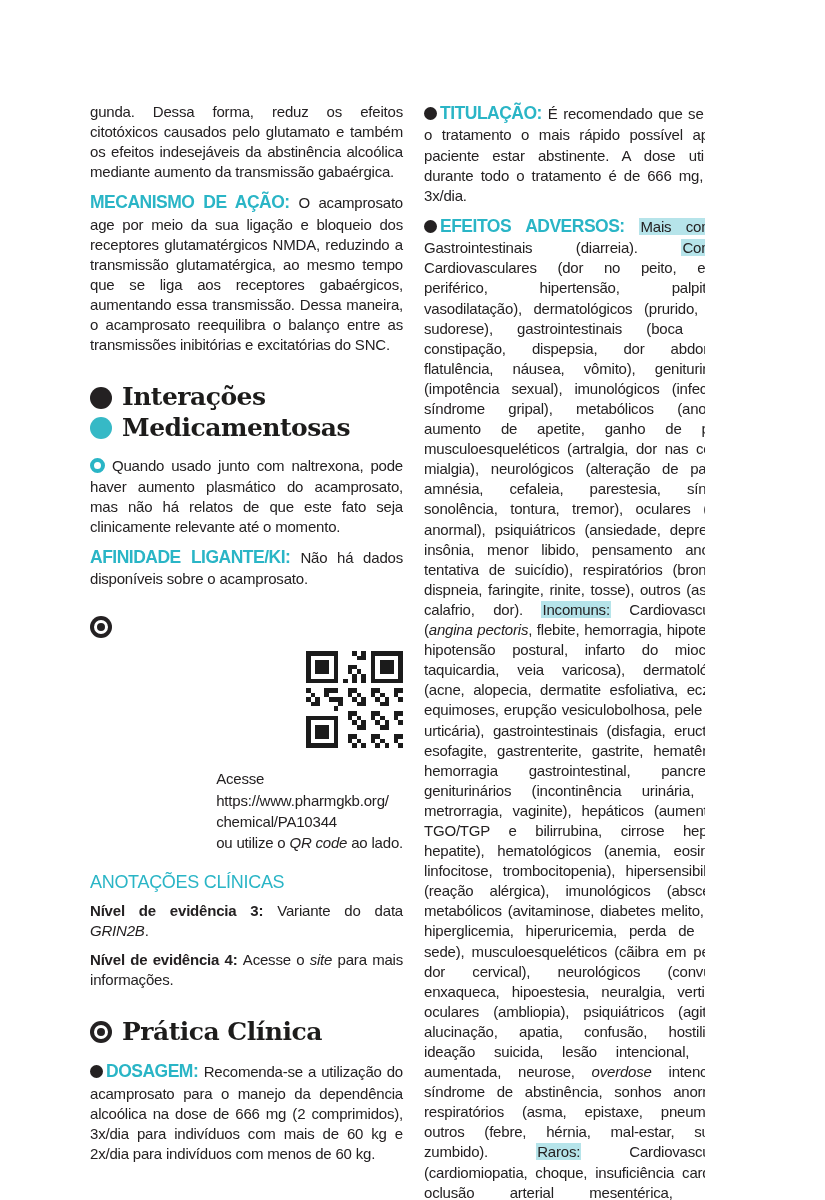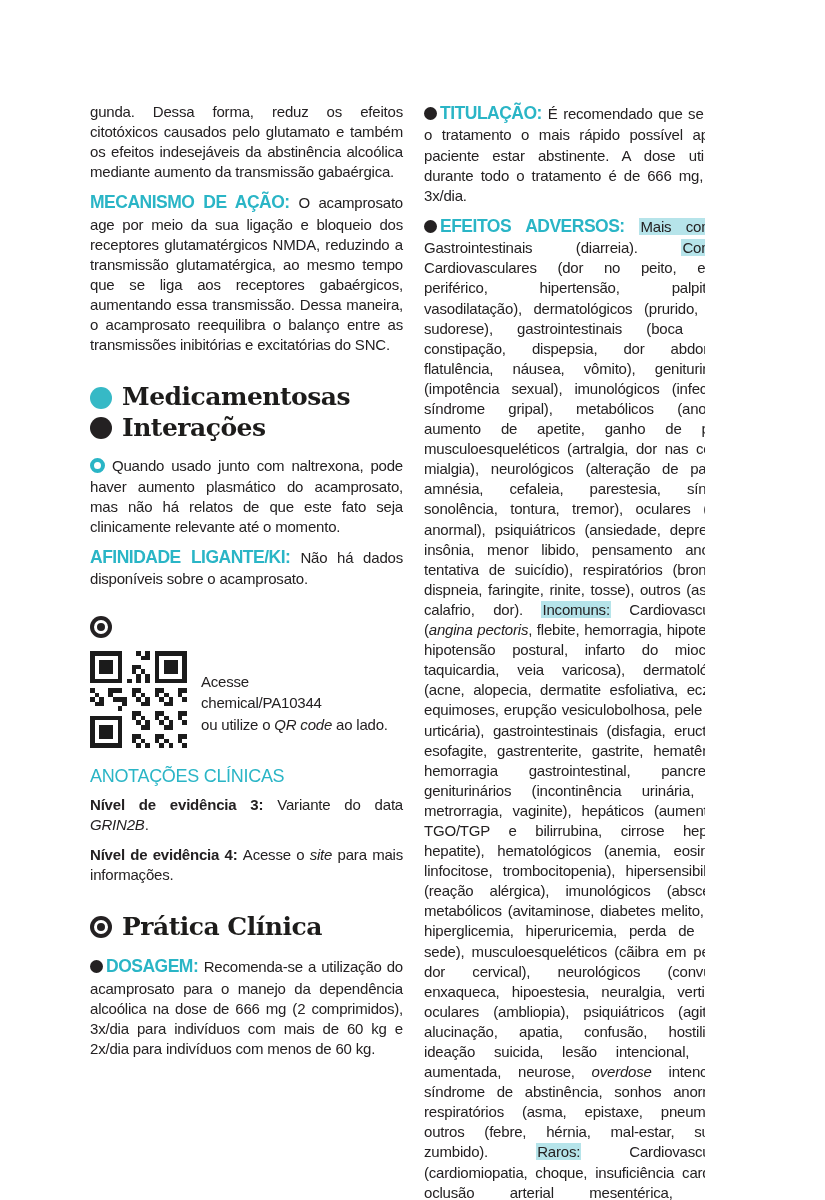--- a/index.html
+++ b/index.html
@@ -50,47 +50,47 @@
   .hb-eye::after{
     content:'';position:absolute;left:4px;top:4px;right:4px;bottom:4px;
     border:3.5px solid #fff;border-radius:50%;box-sizing:border-box;
   }
 
   .teal-sub{
     color:var(--teal);font-weight:normal;font-size:18px;letter-spacing:-0.3px;
     margin:18px 0 8px 0;
   }
 
-  .qr-row{display:flex;gap:14px;margin:4px 0 10px 0;align-items:center;}
+  .qr-row{display:flex;gap:14px;margin:4px 0 10px 0;align-items:flex-end;flex-direction:column;}
   .qr-text{font-size:15px;line-height:1.42;padding-top:6px;letter-spacing:-0.2px;}
 
   #side-label{
     position:absolute;left:760px;top:996px;height:106px;width:24px;
     writing-mode:vertical-rl;transform:rotate(180deg);
     font-weight:bold;font-size:16px;letter-spacing:0.4px;color:#1b1b1b;
     display:flex;align-items:center;justify-content:center;
   }
   #page-number{position:absolute;left:716px;top:1122px;font-size:19px;color:#1b1b1b;}
   #page-dot{position:absolute;left:761px;top:1121px;width:23px;height:23px;border-radius:50%;background:var(--dot);}
 </style>
 </head>
 <body>
 
 <div class="page">
   <div class="col" id="col-left">
       <p class="para"><span class="seg-n">gunda. Dessa forma, reduz os efeitos citotóxicos causados pelo glutamato e também os efeitos indesejáveis da abstinência alcoólica mediante aumento da transmissão gabaérgica.</span></p>
       <p class="para"><span class="seg-teal">MECANISMO DE AÇÃO: </span><span class="seg-n">O acamprosato age por meio da sua ligação e bloqueio dos receptores glutamatérgicos NMDA, reduzindo a transmissão glutamatérgica, ao mesmo tempo que se liga aos receptores gabaérgicos, aumentando essa transmissão. Dessa maneira, o acamprosato reequilibra o balanço entre as transmissões inibitórias e excitatórias do SNC.</span></p>
       <div class="h2">
         <div class="h2line">
+          <span class="hb hb-black"></span>
+          <span>Interações</span>
+        </div>
+        <div class="h2line">
           <span class="hb hb-teal"></span>
           <span>Medicamentosas</span>
-        </div>
-        <div class="h2line">
-          <span class="hb hb-black"></span>
-          <span>Interações</span>
         </div>
       </div>
       <p class="para"><span class="bullet-ring"></span><span class="seg-n">Quando usado junto com naltrexona, pode haver aumento plasmático do acamprosato, mas não há relatos de que este fato seja clinicamente relevante até o momento.</span></p>
       <p class="para"><span class="seg-teal">AFINIDADE LIGANTE/KI: </span><span class="seg-n">Não há dados disponíveis sobre o acamprosato.</span></p>
       <div class="h2">
         <div class="h2line">
           <span class="hb hb-eye"></span>
         </div>
       </div>
       <div class="qr-row">
@@ -190,20 +190,21 @@
           <rect x="16" y="19" width="1" height="1" fill="#1b1b1b"></rect>
           <rect x="19" y="19" width="1" height="1" fill="#1b1b1b"></rect>
           <rect x="10" y="20" width="1" height="1" fill="#1b1b1b"></rect>
           <rect x="12" y="20" width="1" height="1" fill="#1b1b1b"></rect>
           <rect x="15" y="20" width="1" height="1" fill="#1b1b1b"></rect>
           <rect x="17" y="20" width="1" height="1" fill="#1b1b1b"></rect>
           <rect x="20" y="20" width="1" height="1" fill="#1b1b1b"></rect>
         </svg>
         <div class="qr-text">
           <div><span class="seg-n">Acesse</span></div>
+          <div><span class="seg-n">https://www.pharmgkb.org/</span></div>
           <div><span class="seg-n">chemical/PA10344</span></div>
           <div><span class="seg-n">ou utilize o </span><span class="seg-i">QR code</span><span class="seg-n"> ao lado.</span></div>
         </div>
       </div>
       <div class="teal-sub">ANOTAÇÕES CLÍNICAS</div>
       <p class="para"><span class="seg-b">Nível de evidência 3: </span><span class="seg-n">Variante do data </span><span class="seg-i">GRIN2B</span><span class="seg-n">.</span></p>
       <p class="para"><span class="seg-b">Nível de evidência 4: </span><span class="seg-n">Acesse o </span><span class="seg-i">site</span><span class="seg-n"> para mais informações.</span></p>
       <div class="h2">
         <div class="h2line">
           <span class="hb hb-eye"></span>

